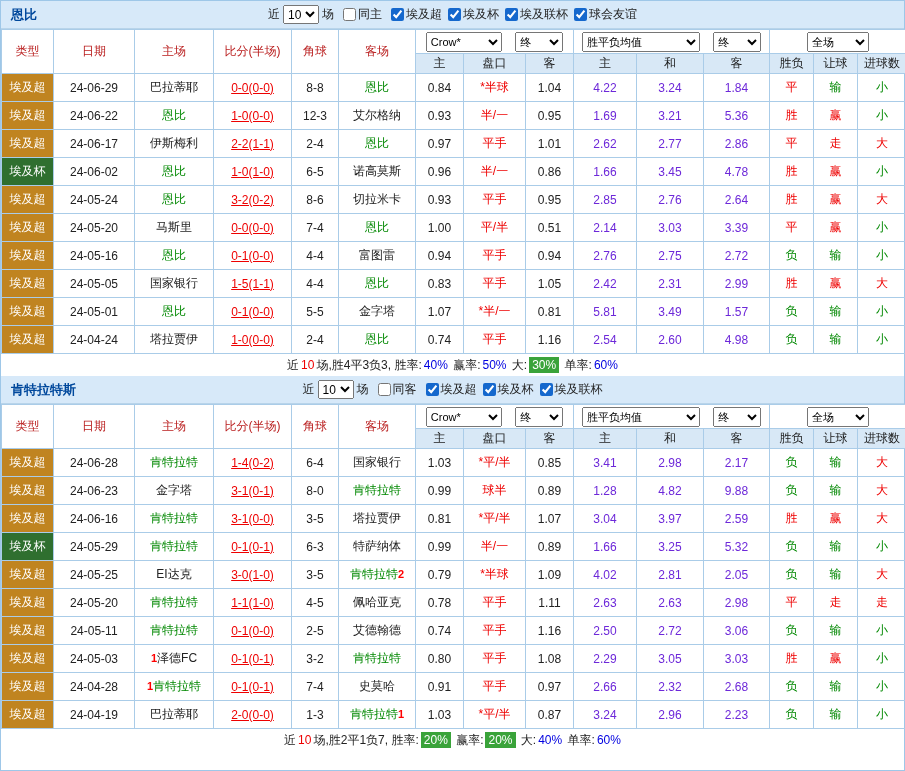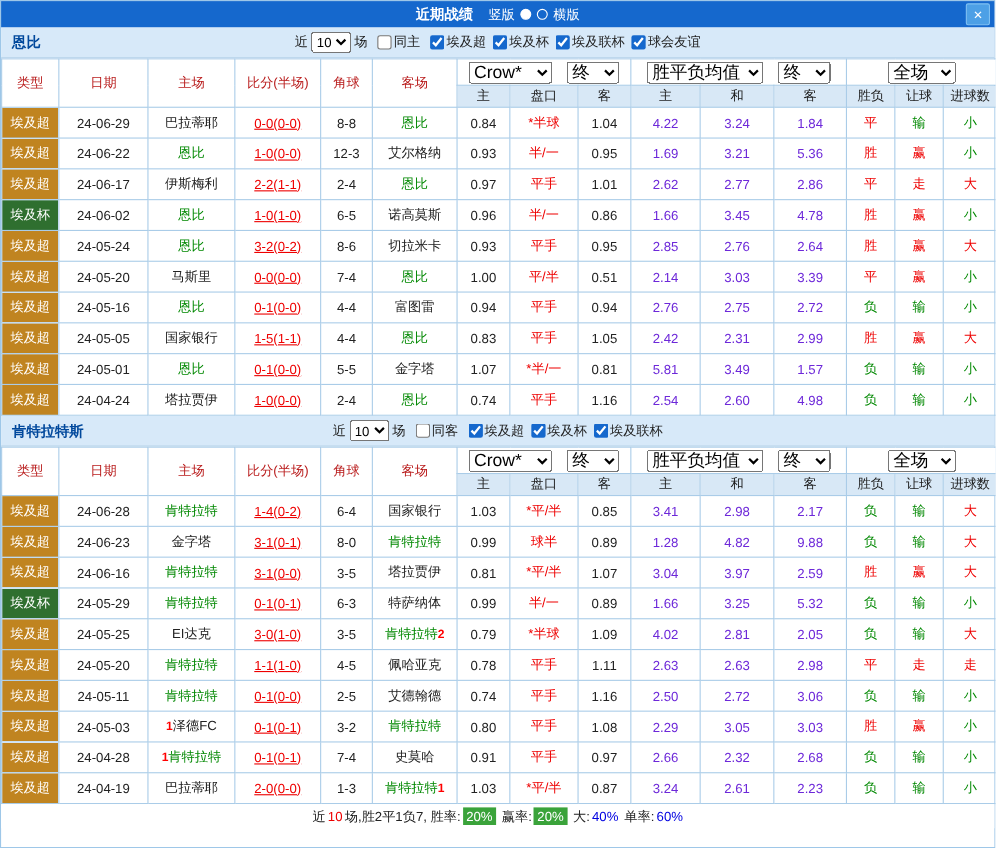--- a/index.html
+++ b/index.html
@@ -33,24 +33,24 @@
   .filters select { height: 19px; font-size: 12px; }
   .chk { display: inline-flex; align-items: center; margin-left: 6px; }
   .chk input { margin: 0 2px 0 0; accent-color: #1568cd; width: 13px; height: 13px; }
   .lgbox { display: inline-flex; align-items: center; }
   
   table { border-collapse: collapse; table-layout: fixed; width: 905px; }
   td, th { border: 1px solid #aacce8; text-align: center; padding: 0; overflow: hidden; white-space: nowrap; font-weight: normal; }
   thead .h1 th { height: 24px; background: #fff; }
   thead .h2 th { height: 20px; background: #d8e8f6; color: #1b1b1b; }
   thead th[rowspan] { background: #fff; color: #b91c1c; }
-  .selcell select { height: 20px; font-size: 16px; margin: 0 5px; vertical-align: middle; }
+  .selcell select { height: 20px; font-size: 11px; margin: 0 5px; vertical-align: middle; }
   .sel-provider { width: 76px; }
   .sel-final { width: 48px; }
-  .sel-europe { width: 106px; }
+  .sel-europe { width: 118px; }
   .sel-scope { width: 62px; }
   tbody td { height: 28px; }
   .lg { color: #fff; font-size: 12px; }
   .lg.super { background: #c08420; }
   .lg.cup { background: #2f6f2f; }
   .team .focal { color: #008800; }
   .team .rc { color: #ff0000; font-weight: bold; font-size: 11px; }
   .score { color: #ee0000; text-decoration: underline; }
   .pk { color: #ee0000; }
   .eu { color: #6d28d9; }
@@ -61,30 +61,20 @@
   .summary span { margin: 0 1px; }
   .sred { color: #ee0000; }
   .sblue { color: #0000e0; }
   .sgreen { background: #3aa33a; color: #fff; padding: 1px 3px; }
 </style>
 </head>
 <body>
 
 <div class="window">
 
-  <div class="titlebar">
-    <span class="title">近期战绩</span>
-    <span class="radio-group">
-      <span>竖版</span>
-      <span class="rdot filled"></span>
-      <span class="rdot"></span>
-      <span>横版</span>
-    </span>
-    <span class="close-btn">×</span>
-  </div>
 
   <div class="band">
     <span class="team-label">恩比</span>
     <div class="filters">
       <span>近</span>
       <select><option>10</option></select>
       <span>场</span>
       <label class="chk">
         <input type="checkbox" style="">
         <span>同主</span>
@@ -326,20 +316,21 @@
           <td>1.16</td>
           <td class="eu">2.54</td>
           <td class="eu">2.60</td>
           <td class="eu">4.98</td>
           <td class="res-green">负</td>
           <td class="res-green">输</td>
           <td class="res-green">小</td>
         </tr>
       </tbody>
   </table>
+  <div class="summary"><span>近</span><span class="sred">10</span><span>场,胜4平3负3, 胜率:</span><span class="sblue">40%</span><span> 赢率:</span><span class="sblue">50%</span><span> 大:</span><span class="sgreen">30%</span><span> 单率:</span><span class="sblue">60%</span></div>
 
   <div class="band">
     <span class="team-label">肯特拉特斯</span>
     <div class="filters">
       <span>近</span>
       <select><option>10</option></select>
       <span>场</span>
       <label class="chk">
         <input type="checkbox" style="">
         <span>同客</span>
@@ -569,21 +560,21 @@
           <td class="lg super">埃及超</td>
           <td>24-04-19</td>
           <td class="team"><span>巴拉蒂耶</span></td>
           <td class="score">2-0(0-0)</td>
           <td>1-3</td>
           <td class="team"><span class="focal">肯特拉特</span><span class="rc">1</span></td>
           <td>1.03</td>
           <td class="pk">*平/半</td>
           <td>0.87</td>
           <td class="eu">3.24</td>
-          <td class="eu">2.61</td>
+          <td class="eu">2.96</td>
           <td class="eu">2.23</td>
           <td class="res-green">负</td>
           <td class="res-green">输</td>
           <td class="res-green">小</td>
         </tr>
       </tbody>
   </table>
   <div class="summary"><span>近</span><span class="sred">10</span><span>场,胜2平1负7, 胜率:</span><span class="sgreen">20%</span><span> 赢率:</span><span class="sgreen">20%</span><span> 大:</span><span class="sblue">40%</span><span> 单率:</span><span class="sblue">60%</span></div>
 
 </div>

